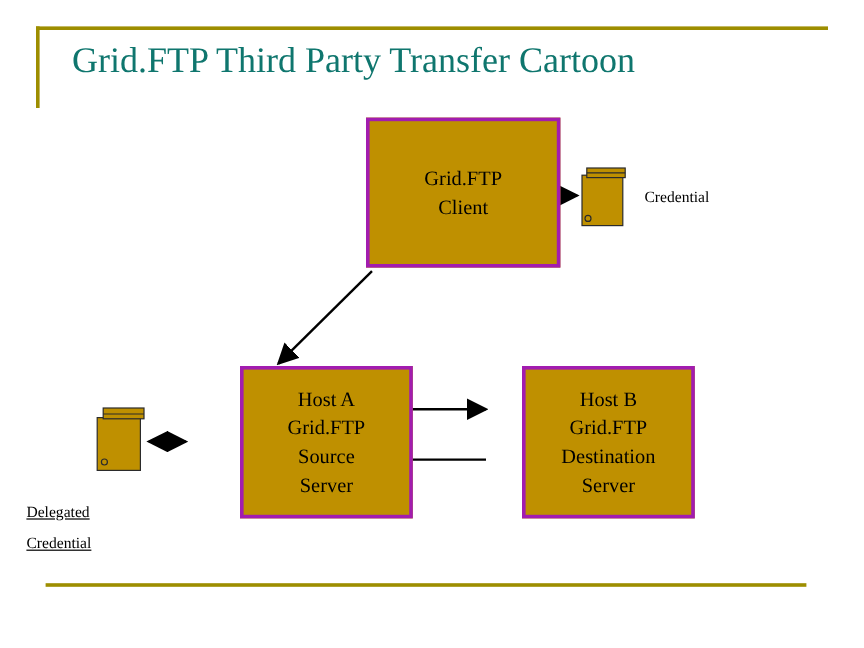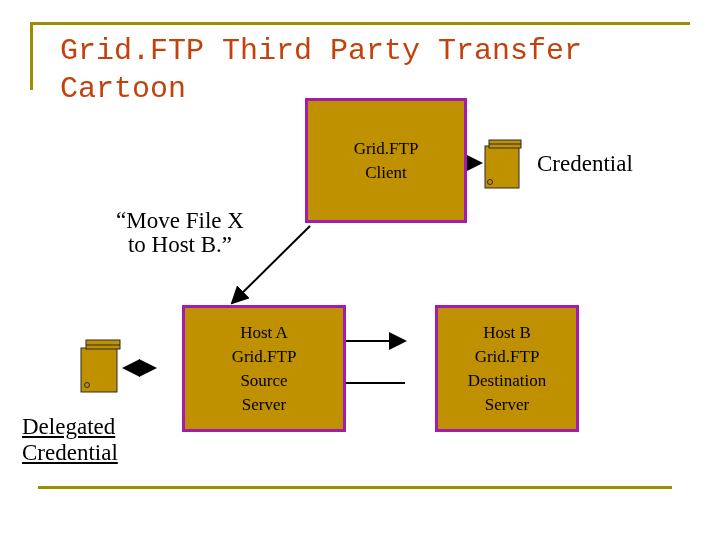--- a/index.html
+++ b/index.html
@@ -46,24 +46,24 @@
     height: 3px;
     background: #9d8e00;
   }
 
   
   .title {
     position: absolute;
     left: 60px;
     top: 32px;
     width: 560px;
-    font-family: Liberation Mono, monospace;
+    font-family: Liberation Serif, serif;
     font-size: 30px;
     line-height: 38px;
-    color: #c2410c;
+    color: #0f766e;
     letter-spacing: 0px;
   }
 
   
   .box {
     position: absolute;
     background: #bf9000;
     border: 3px solid #a21caf;
     color: #000000;
     font-family: "Liberation Serif", serif;
@@ -76,23 +76,23 @@
     box-sizing: border-box;
     margin-left: 28px;
   }
   .box-client {
     left: 277px;
     top: 98px;
     width: 162px;
     height: 125px;
   }
   .box-hosta {
-    left: 154px;
+    left: 172px;
     top: 305px;
-    width: 164px;
+    width: 144px;
     height: 127px;
   }
   .box-hostb {
     left: 407px;
     top: 305px;
     width: 144px;
     height: 127px;
   }
   .box-lines {
     white-space: pre-line;
@@ -104,21 +104,21 @@
   }
   .cyl svg { display: block; }
 
   .cred-top { left: 483px; top: 138px; }
   .cred-left { left: 79px; top: 338px; }
 
   
   .label {
     position: absolute;
     font-family: "Liberation Serif", serif;
-    font-size: 23px;
+    font-size: 13px;
     line-height: 22px;
     color: #000000;
     white-space: pre-line;
   }
   .label-credential {
     left: 537px;
     top: 153px;
   }
   .label-delegated {
     left: 22px;
@@ -204,16 +204,14 @@
       <line x1="7" y1="7" x2="41" y2="7" stroke="#2b2b2b" stroke-width="1"></line>
       <circle cx="8" cy="47" r="2.5" fill="none" stroke="#2b2b2b" stroke-width="1"></circle>
     </svg>
   </div>
 
   <div class="label label-credential">Credential</div>
 
   <div class="label label-delegated">Delegated
 Credential</div>
 
-  <div class="label label-move">“Move File X
-to Host B.”</div>
 
 </div>
 
 </body></html>

